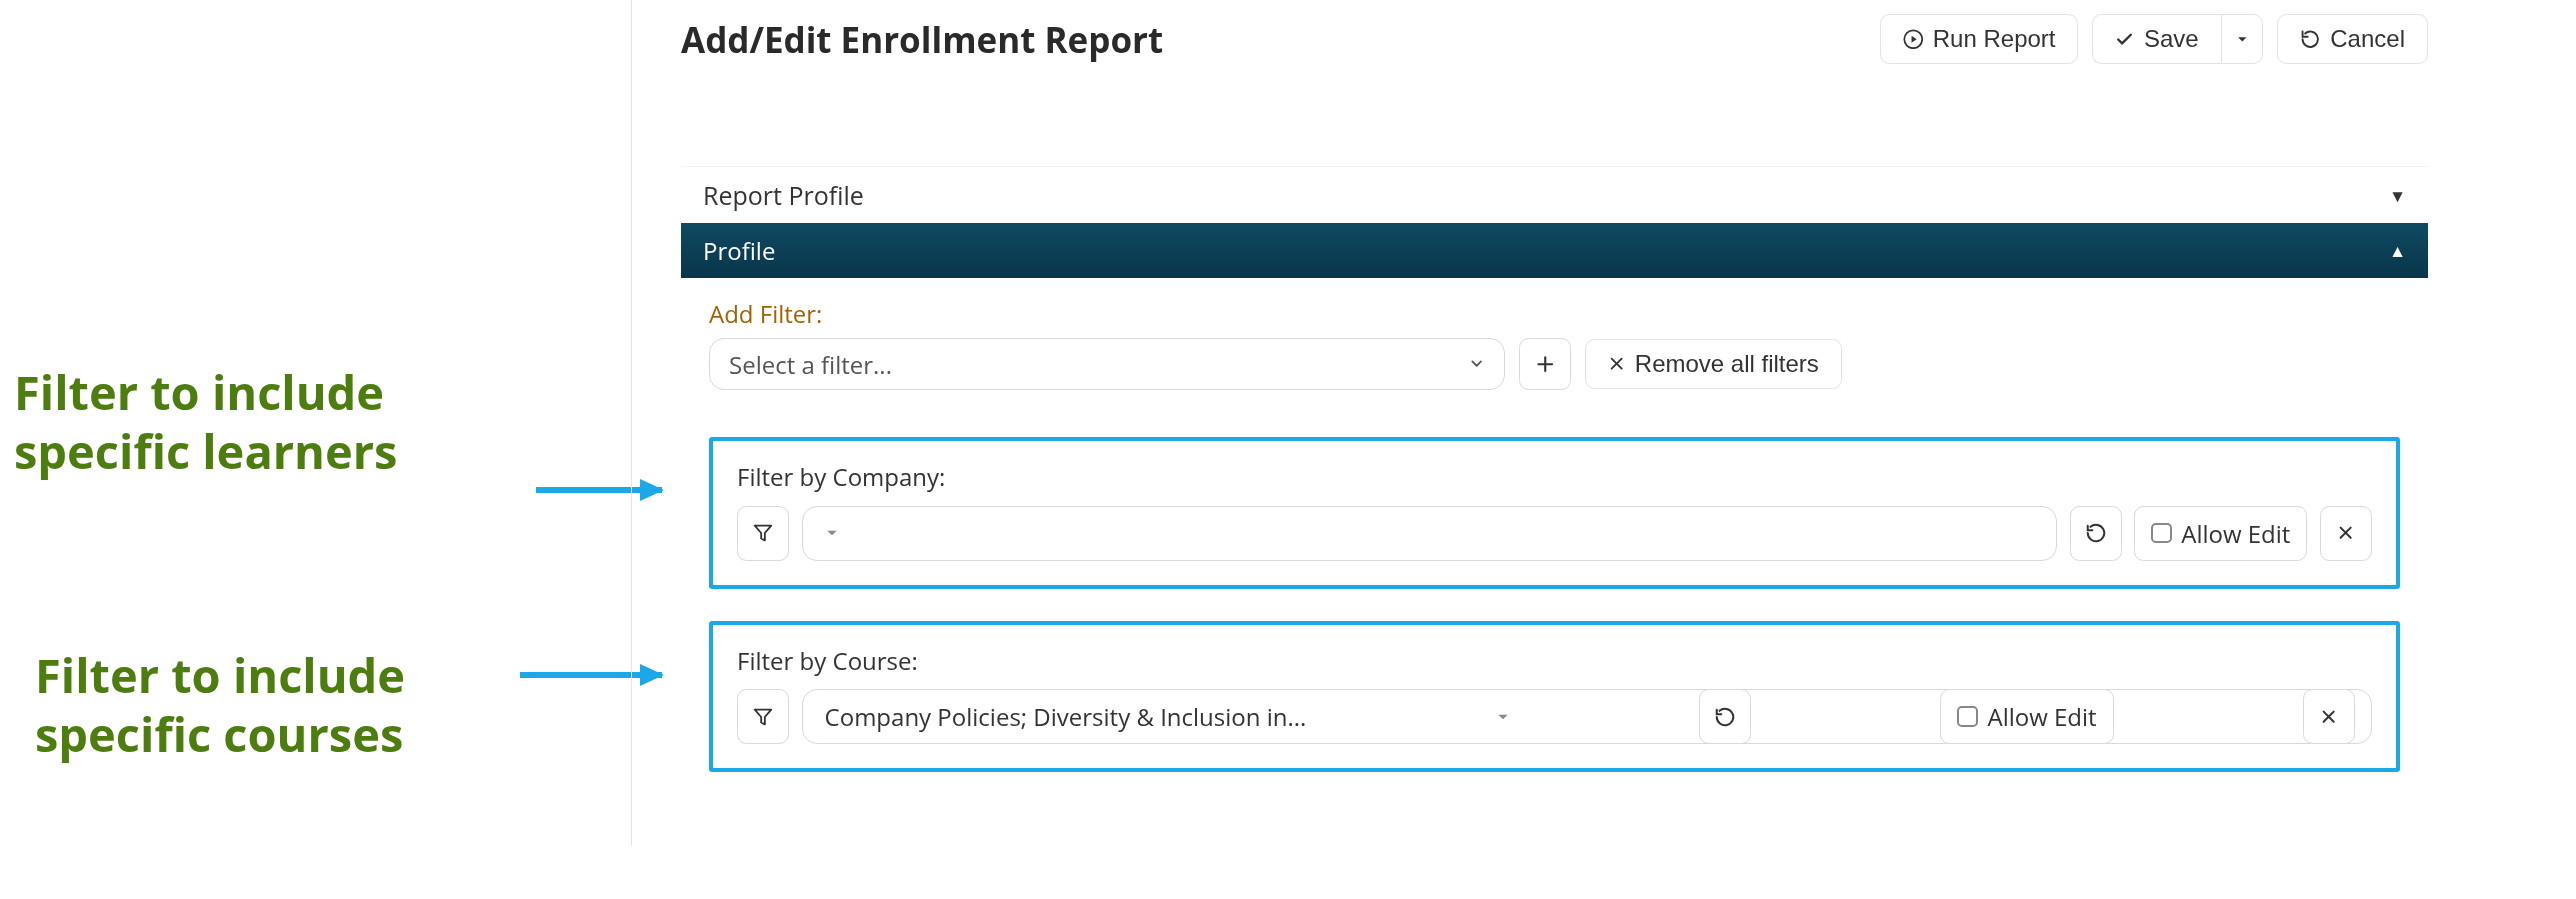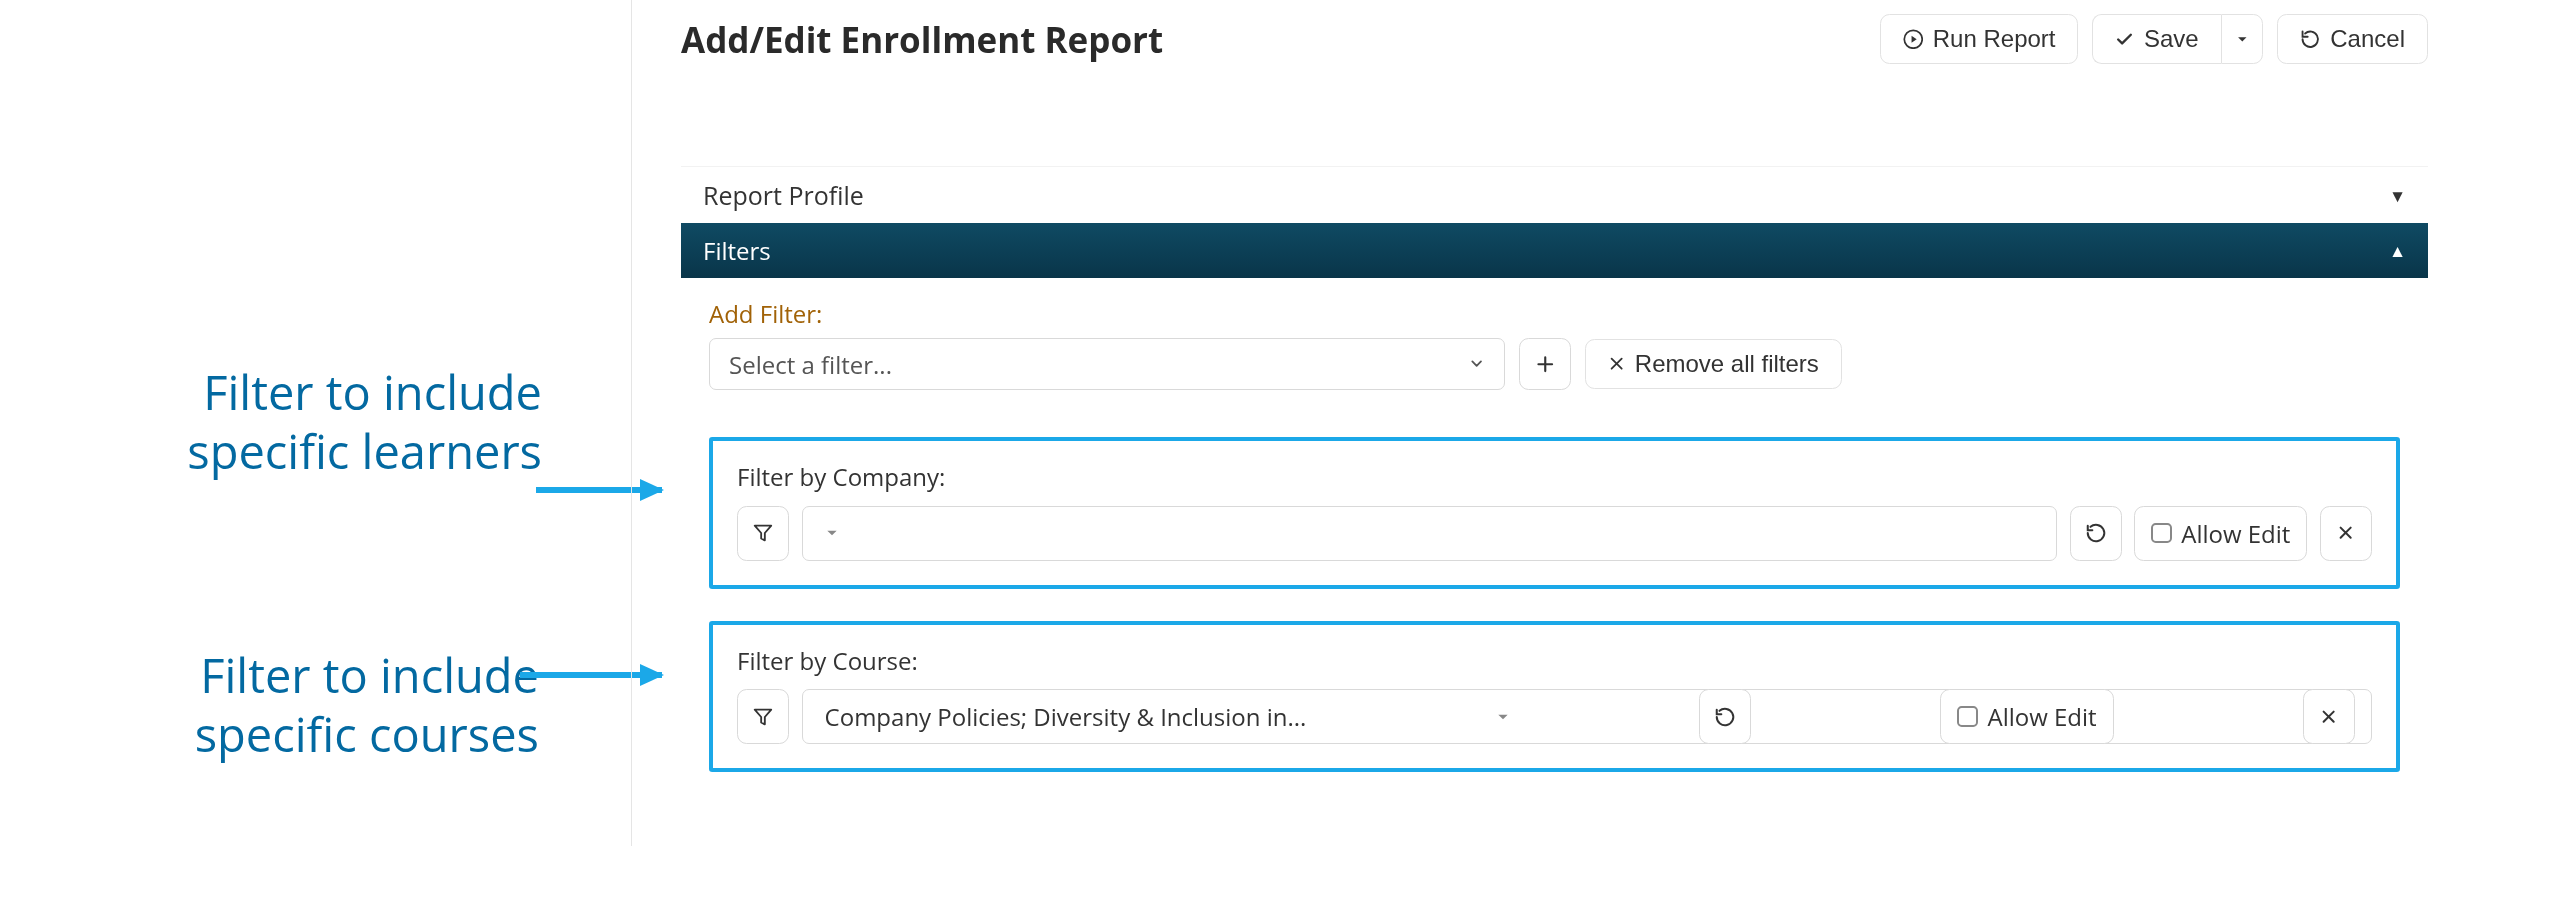--- a/index.html
+++ b/index.html
@@ -14,23 +14,23 @@
   }
   .annotation-layer {
     position: absolute;
     left: 0; top: 0;
     width: 631px;
     height: 899px;
     pointer-events: none;
   }
   .annotation {
     position: absolute;
-    color: #0369a1;
-    font-weight: 400;
-    text-align: right;
+    color: #4d7c0f;
+    font-weight: 700;
+    text-align: left;
     line-height: 1.25;
   }
   .annotation .line { display: block; }
   .arrow {
     position: absolute;
     height: 0;
     border-top: 6.3px solid #1ba8e8;
   }
   .arrow::after {
     content: "";
@@ -114,21 +114,21 @@
     display: flex;
     align-items: center;
     gap: 14px;
     margin-bottom: 47px;
   }
   .select-like {
     display: flex;
     align-items: center;
     justify-content: space-between;
     border: 1.6px solid #d9d9d9;
-    border-radius: 7px;
+    border-radius: 15px;
     padding: 0 19px;
     height: 52px;
     font-size: 24px;
     color: #555;
     background: #fff;
     cursor: pointer;
     text-align: center;
   }
   .select-like.small { width: 796px; }
   .icon-sq {
@@ -249,21 +249,21 @@
       </button>
     </div>
   </div>
 
   <div class="section-bar">
     <span>Report Profile</span>
     <span class="caret-bar">▼</span>
   </div>
 
   <div class="section-bar expanded">
-    <span>Filters</span>
+    <span>Profile</span>
     <span class="caret-bar">▲</span>
   </div>
 
   <div class="filters-body">
 
     <div class="add-filter-label">Add Filter:</div>
     <div class="add-filter-row">
       <div class="select-like small">
         <span>Select a filter...</span>
         <span>

